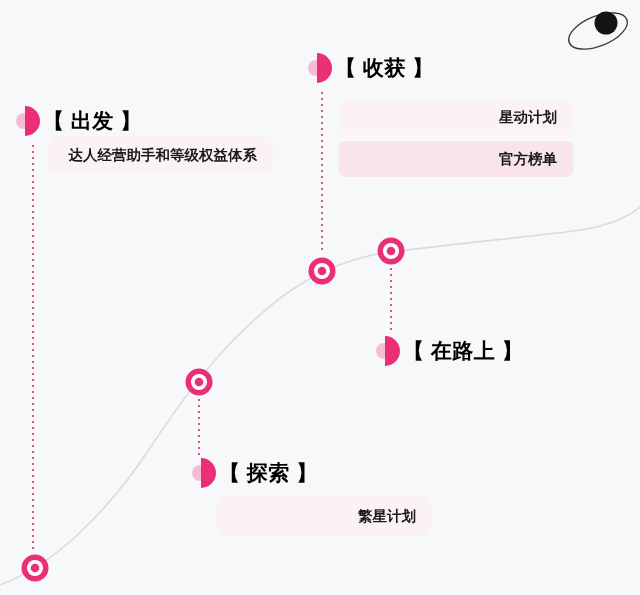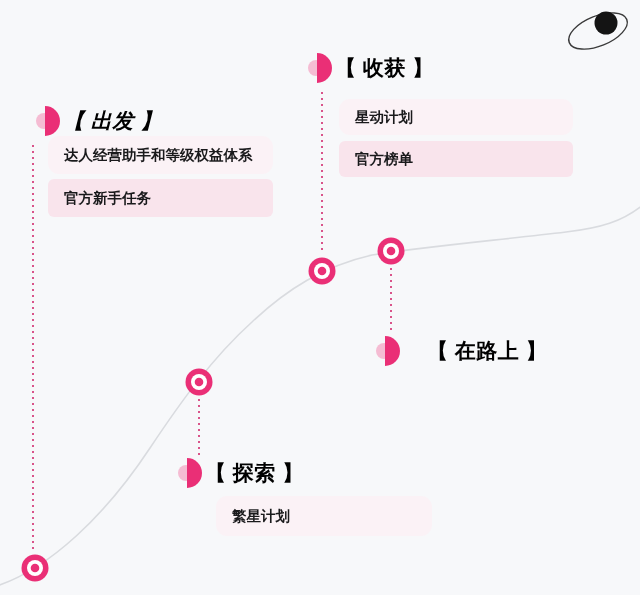--- a/index.html
+++ b/index.html
@@ -60,20 +60,21 @@
   .items{position:absolute;}
   .bar{
     border-radius:11px;
     background:var(--bar-light);
     color:var(--ink);
     font-size:14.5px;
     font-weight:600;
     display:flex;align-items:center;
     padding:0 16px;
     white-space:nowrap;
+    justify-content:flex-end;
   }
   .bar.medium{background:var(--bar-medium);border-radius:6px;}
   .items .bar{margin-bottom:5px;}
   .items-depart .bar{width:225px;height:38px;}
   .items-harvest .bar{width:234px;height:36px;margin-bottom:6px;}
   .items-ontheway .bar{width:216px;height:40px;}
   .items-explore .bar{width:216px;height:40px;margin-bottom:4px;}
 </style>
 </head>
 <body>
@@ -109,61 +110,58 @@
       <circle cx="391" cy="251" r="8" fill="#ffffff"></circle>
       <circle cx="391" cy="251" r="4.3" style="fill:var(--accent)"></circle>
     </g>
 
     <g>
       <ellipse cx="598" cy="31" rx="31" ry="15" fill="none" stroke="#3a3a3a" stroke-width="1.4" transform="rotate(-22 598 31)"></ellipse>
       <circle cx="606" cy="23" r="11.5" style="fill:var(--planet)"></circle>
     </g>
   </svg>
 
-  <div class="section-title" style="left:36px;top:106px;font-style:italic;">
+  <div class="section-title" style="left:16px;top:106px;">
     <span class="half-icon">
         <i class="lite"></i>
         <i class="dark"></i>
       </span>
     <h2>【 出发 】</h2>
   </div>
   <div class="items items-depart" style="left:48px;top:136px;">
     <div class="bar">
         <span>达人经营助手和等级权益体系</span>
-      </div>
-    <div class="bar medium">
-        <span>官方新手任务</span>
       </div>
   </div>
 
   <div class="section-title" style="left:308px;top:53px;">
     <span class="half-icon">
         <i class="lite"></i>
         <i class="dark"></i>
       </span>
     <h2>【 收获 】</h2>
   </div>
   <div class="items items-harvest" style="left:339px;top:99px;">
     <div class="bar">
         <span>星动计划</span>
       </div>
     <div class="bar medium">
         <span>官方榜单</span>
       </div>
   </div>
 
-  <div class="section-title" style="left:376px;top:336px;gap:24px;">
+  <div class="section-title" style="left:376px;top:336px;">
     <span class="half-icon">
         <i class="lite"></i>
         <i class="dark"></i>
       </span>
     <h2>【 在路上 】</h2>
   </div>
 
-  <div class="section-title" style="left:178px;top:458px;">
+  <div class="section-title" style="left:192px;top:458px;">
     <span class="half-icon">
         <i class="lite"></i>
         <i class="dark"></i>
       </span>
     <h2>【 探索 】</h2>
   </div>
   <div class="items items-explore" style="left:216px;top:496px;">
     <div class="bar">
         <span>繁星计划</span>
       </div>

